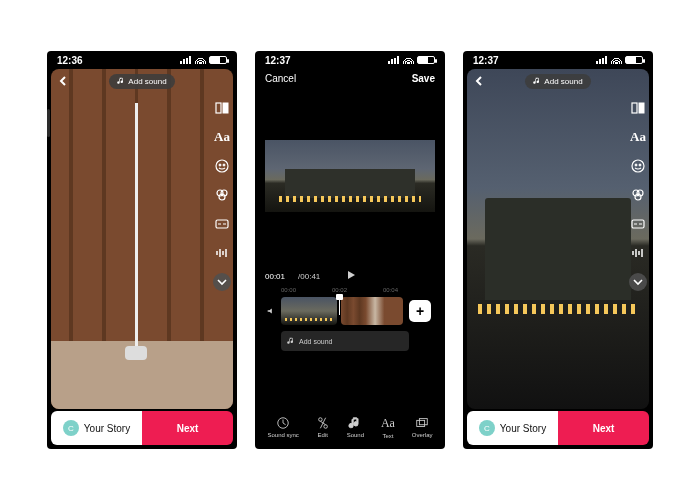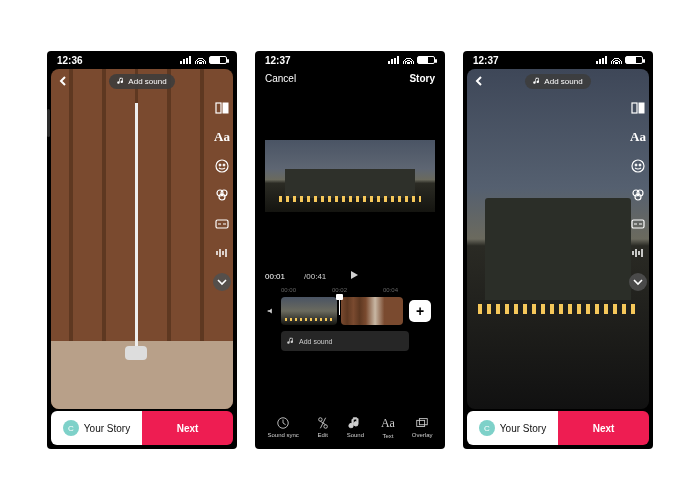--- a/index.html
+++ b/index.html
@@ -140,21 +140,21 @@
     position:relative;
   }
   .edit-frame .b1 { position:absolute; bottom:20%; left:12%; right:12%; height:40%; background:#2e302a; }
   .edit-frame .l1 { position:absolute; bottom:14%; left:8%; right:8%; height:6px;
     background: repeating-linear-gradient(90deg, #f6c85a 0 3px, transparent 3px 7px);}
 
   .timearea {
     position:absolute; top:218px; left:10px; right:10px; bottom:40px;
   }
   .timebar { display:flex; align-items:center; justify-content:space-between; font-size:8px; color:#cfcfcf; }
-  .cur { display:flex; gap:19px; }
+  .cur { display:flex; gap:13px; }
   .cur .a { color:#fff; }
   .play { cursor:pointer; }
   .play svg, .icnbtn svg { width:12px; height:12px; fill:#cfcfcf; }
   .icnbtn { cursor:pointer; }
   .rightset { display:flex; gap:9px; align-items:center;}
 
   .marks { display:flex; font-size:6px; color:#666; margin-top:4px; padding-left:16px; gap:36px;}
   .track {
     display:flex; align-items:center; gap:4px; margin-top:4px; padding-left:0;
   }
@@ -290,21 +290,21 @@
         </div>
       <div class="wifi"></div>
       <div class="batt">
           <i></i>
         </div>
     </div>
   </div>
 
   <div class="editor-header">
     <span>Cancel</span>
-    <span class="save">Story</span>
+    <span class="save">Save</span>
   </div>
 
   <div class="edit-viewport">
     <div class="edit-frame">
       <div class="b1"></div>
         <div class="l1"></div>
     </div>
   </div>
 
   <div class="timearea">

